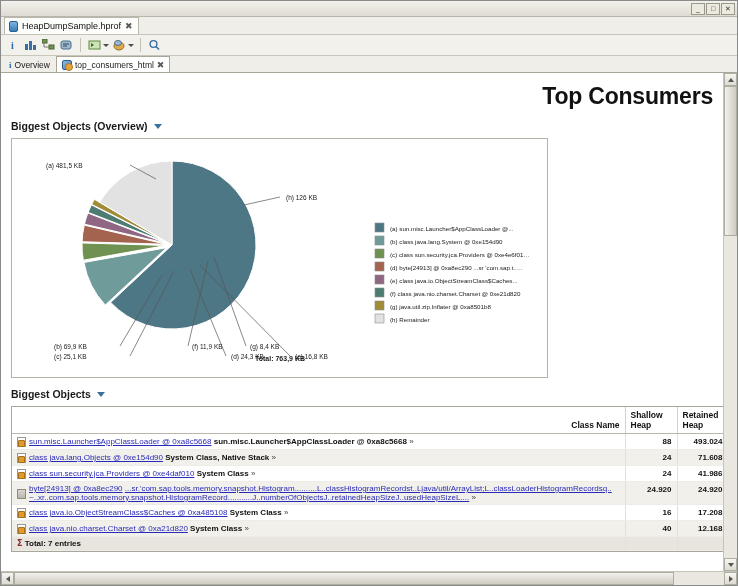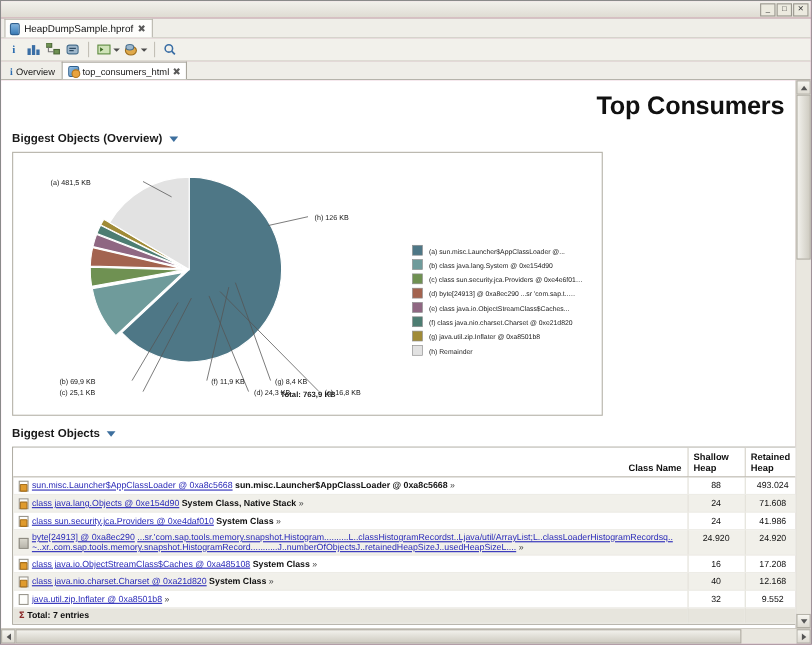--- a/index.html
+++ b/index.html
@@ -124,21 +124,21 @@
     text-align: right; padding: 3px 5px; vertical-align: bottom;
     height: 26px;
   }
   table.tc th.num { text-align: left; }
   table.tc td {
     border-right: 1px solid #e2e0d8;
     border-bottom: 1px solid #edece6;
     padding: 2px 5px; vertical-align: top;
     font-size: 8px; color: #111;
   }
-  table.tc td.num { text-align: center; font-size: 8px; padding-top:3px; }
+  table.tc td.num { text-align: right; font-size: 8px; padding-top:3px;font-weight:bold; }
   tr.alt td { background: #f1f0ea; }
   .cn { display: flex; gap: 3px; align-items: center; }
   .lnk { color: #2a2ab8; text-decoration: underline; word-break: break-all; }
   .sys { color: #111; font-weight: bold; }
   .arr { color: #444; }
   
   .ic-cls { width:9px;height:10px;flex:0 0 9px;background:#fdfdfb;border:1px solid #9a978e;position:relative;margin-top:1px;}
   .ic-cls:after{content:"";position:absolute;left:0px;bottom:-1px;width:5px;height:5px;background:#e09b2d;border:1px solid #a8701b;border-radius:1px;}
   .ic-obj { width:9px;height:10px;flex:0 0 9px;background:#fdfdfb;border:1px solid #9a978e;margin-top:1px;}
   .ic-arr { width:9px;height:10px;flex:0 0 9px;background:linear-gradient(to bottom,#d8d6cc,#b9b6ac);border:1px solid #8e8b82;margin-top:1px;}
@@ -400,30 +400,20 @@
               <tr class="alt">
                 <td>
                   <div class="cn">
                     <span class="ic-cls"></span>
                     <span><span class="lnk">class java.nio.charset.Charset @ 0xa21d820</span> <span class="sys">System Class</span> <span class="arr">»</span></span>
                   </div>
                 </td>
                 <td class="num">40</td>
                 <td class="num">12.168</td>
               </tr>
-              <tr class="">
-                <td>
-                  <div class="cn">
-                    <span class="ic-obj"></span>
-                    <span><span class="lnk">java.util.zip.Inflater @ 0xa8501b8</span> <span class="arr">»</span></span>
-                  </div>
-                </td>
-                <td class="num">32</td>
-                <td class="num">9.552</td>
-              </tr>
             </tbody>
           <tfoot>
             <tr class="totalrow">
               <td>
                 <span class="sigma">Σ</span>
                 <span>Total: 7 entries</span>
               </td>
               <td></td>
               <td></td>
             </tr>

